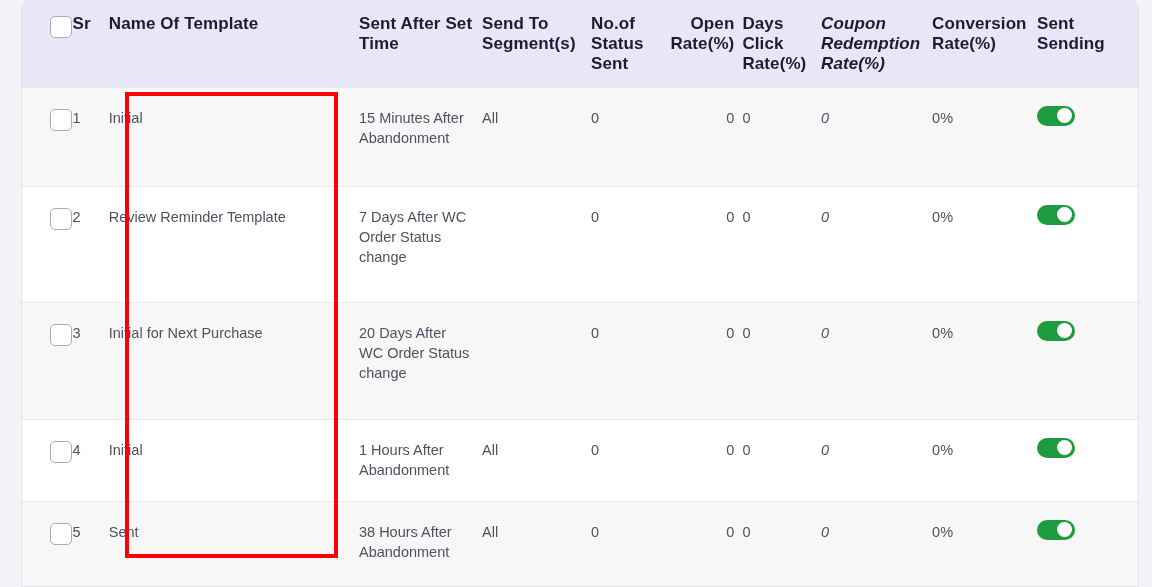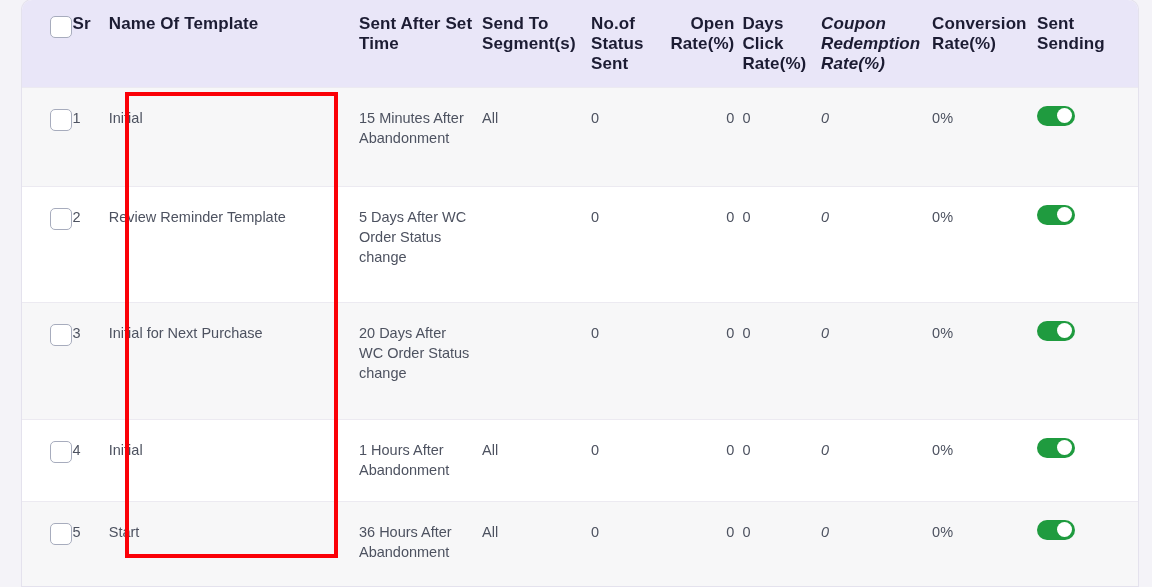--- a/index.html
+++ b/index.html
@@ -226,21 +226,21 @@
           <td class="col-check pad-left">
             <span class="checkbox"></span>
           </td>
           <td class="col-sr">
             <span class="cell-text">2</span>
           </td>
           <td class="col-name">
             <span class="cell-text">Review Reminder Template</span>
           </td>
           <td class="col-sent">
-            <span class="cell-text">5 Days After WC Order Status change</span>
+            <span class="cell-text">7 Days After WC Order Status change</span>
           </td>
           <td class="col-seg">
             <span class="cell-text"></span>
           </td>
           <td class="col-emails">
             <span class="cell-text">0</span>
           </td>
           <td class="col-open">
             <span class="cell-text">0</span>
           </td>
@@ -337,24 +337,24 @@
         </tr>
 
         <tr class="row-shaded" style="height:85px">
           <td class="col-check pad-left">
             <span class="checkbox"></span>
           </td>
           <td class="col-sr">
             <span class="cell-text">5</span>
           </td>
           <td class="col-name">
-            <span class="cell-text">Start</span>
-          </td>
-          <td class="col-sent">
-            <span class="cell-text">36 Hours After Abandonment</span>
+            <span class="cell-text">Sent</span>
+          </td>
+          <td class="col-sent">
+            <span class="cell-text">38 Hours After Abandonment</span>
           </td>
           <td class="col-seg">
             <span class="cell-text">All</span>
           </td>
           <td class="col-emails">
             <span class="cell-text">0</span>
           </td>
           <td class="col-open">
             <span class="cell-text">0</span>
           </td>

